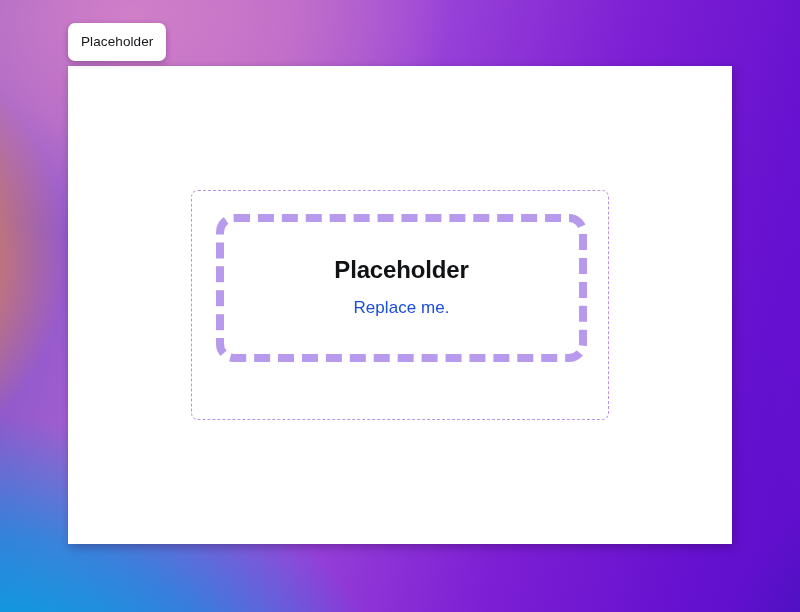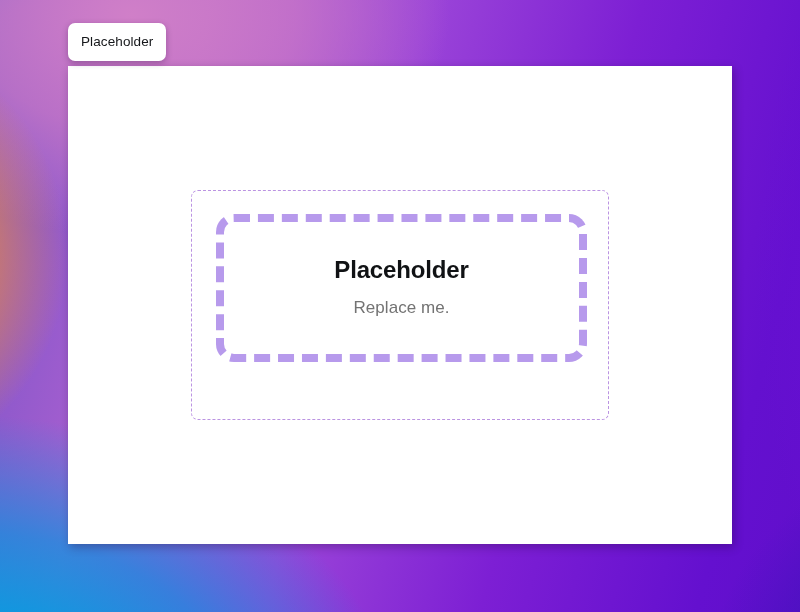--- a/index.html
+++ b/index.html
@@ -162,21 +162,21 @@
     font-size: 24px;
     font-weight: bold;
     color: #101214;
     line-height: 1.15;
     letter-spacing: -0.15px;
   }
 
   #placeholder-subtext {
     font-size: 17px;
     font-weight: normal;
-    color: #737373;
+    color: #1d4ed8;
     line-height: 1.2;
     margin-top: 14px;
     letter-spacing: 0.05px;
   }
 </style>
 </head>
 <body>
 
 <div id="desktop-background">
   <div class="layer bg-base"></div>

